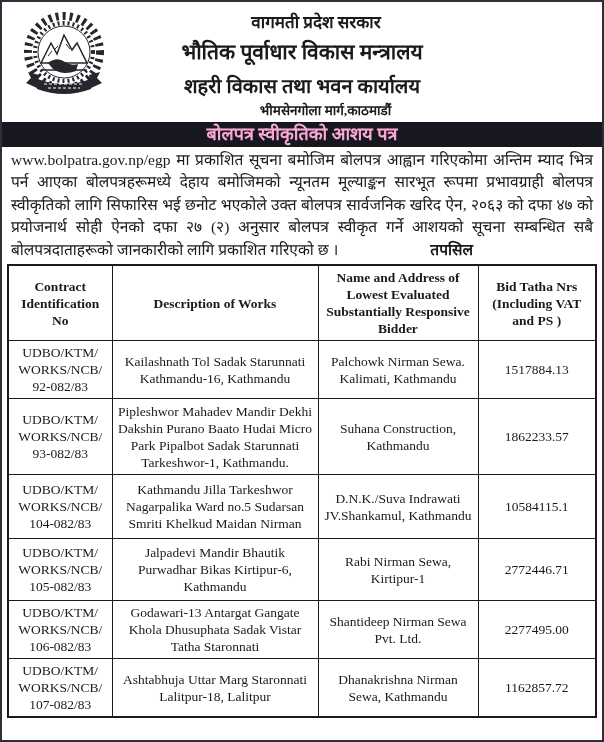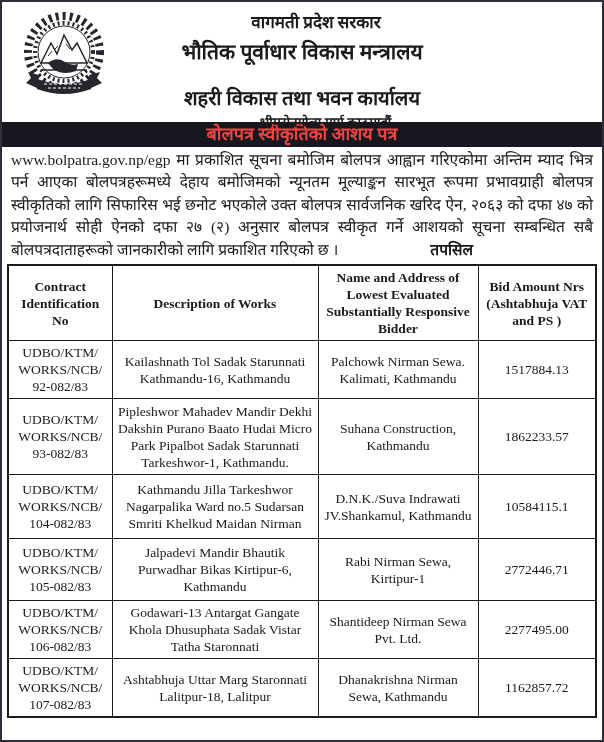--- a/index.html
+++ b/index.html
@@ -12,27 +12,27 @@
   .page {
     width: 604px; height: 742px;
     border: 2px solid #2f2f3a;
     background: #ffffff;
     overflow: hidden;
   }
   
   .letterhead { position: relative; height: 114px; padding-top: 6px; text-align: center; }
   .emblem-box { position: absolute; left: 16px; top: 6px; width: 92px; height: 102px; }
   .gov-line   { font-size: 17px;  font-weight: bold; margin: 2px 0; padding-left: 28px; }
-  .ministry-line { font-size: 21px; font-weight: bold; margin: 4px 0 19px; }
+  .ministry-line { font-size: 21px; font-weight: bold; margin: 4px 0 7px; }
   .office-line   { font-size: 20px; font-weight: bold; margin: 3px 10px 1px; }
   .address-line  { font-size: 13.5px; font-weight: bold; margin: 2px 0; padding-left: 47px; }
   
   .banner {
     height: 25px; line-height: 25px; margin-top: 6px;
-    background: #17171f; color: #ef4444;
+    background: #17171f; color: #f9a8d4;
     text-align: center; font-weight: bold; font-size: 18px;
   }
   
   .date-line { text-align: center; font-weight: bold; font-size: 15px; margin: 6px 0 2px; }
   .date-line span { padding: 0 2px; }
   
   .body-text {
     margin: 2px 9px 0; font-size: 15.5px; line-height: 22.4px;
     text-align: justify; min-height: 112px;
   }
@@ -104,21 +104,21 @@
       <col style="width:104px">
         <col style="width:206px">
         <col style="width:160px">
         <col style="width:118px">
     </colgroup>
     <thead>
       <tr>
         <th>Contract Identification No</th>
         <th>Description of Works</th>
         <th>Name and Address of Lowest Evaluated Substantially Responsive Bidder</th>
-        <th>Bid Amount Nrs (Ashtabhuja VAT and PS )</th>
+        <th>Bid Tatha Nrs (Including VAT and PS )</th>
       </tr>
     </thead>
     <tbody>
       <tr>
         <td class="c-id">UDBO/KTM/
 WORKS/NCB/
 92-082/83</td>
         <td class="c-desc">Kailashnath Tol Sadak Starunnati Kathmandu-16, Kathmandu</td>
         <td class="c-bidder">Palchowk Nirman Sewa. Kalimati, Kathmandu</td>
         <td class="c-amount">1517884.13</td>

